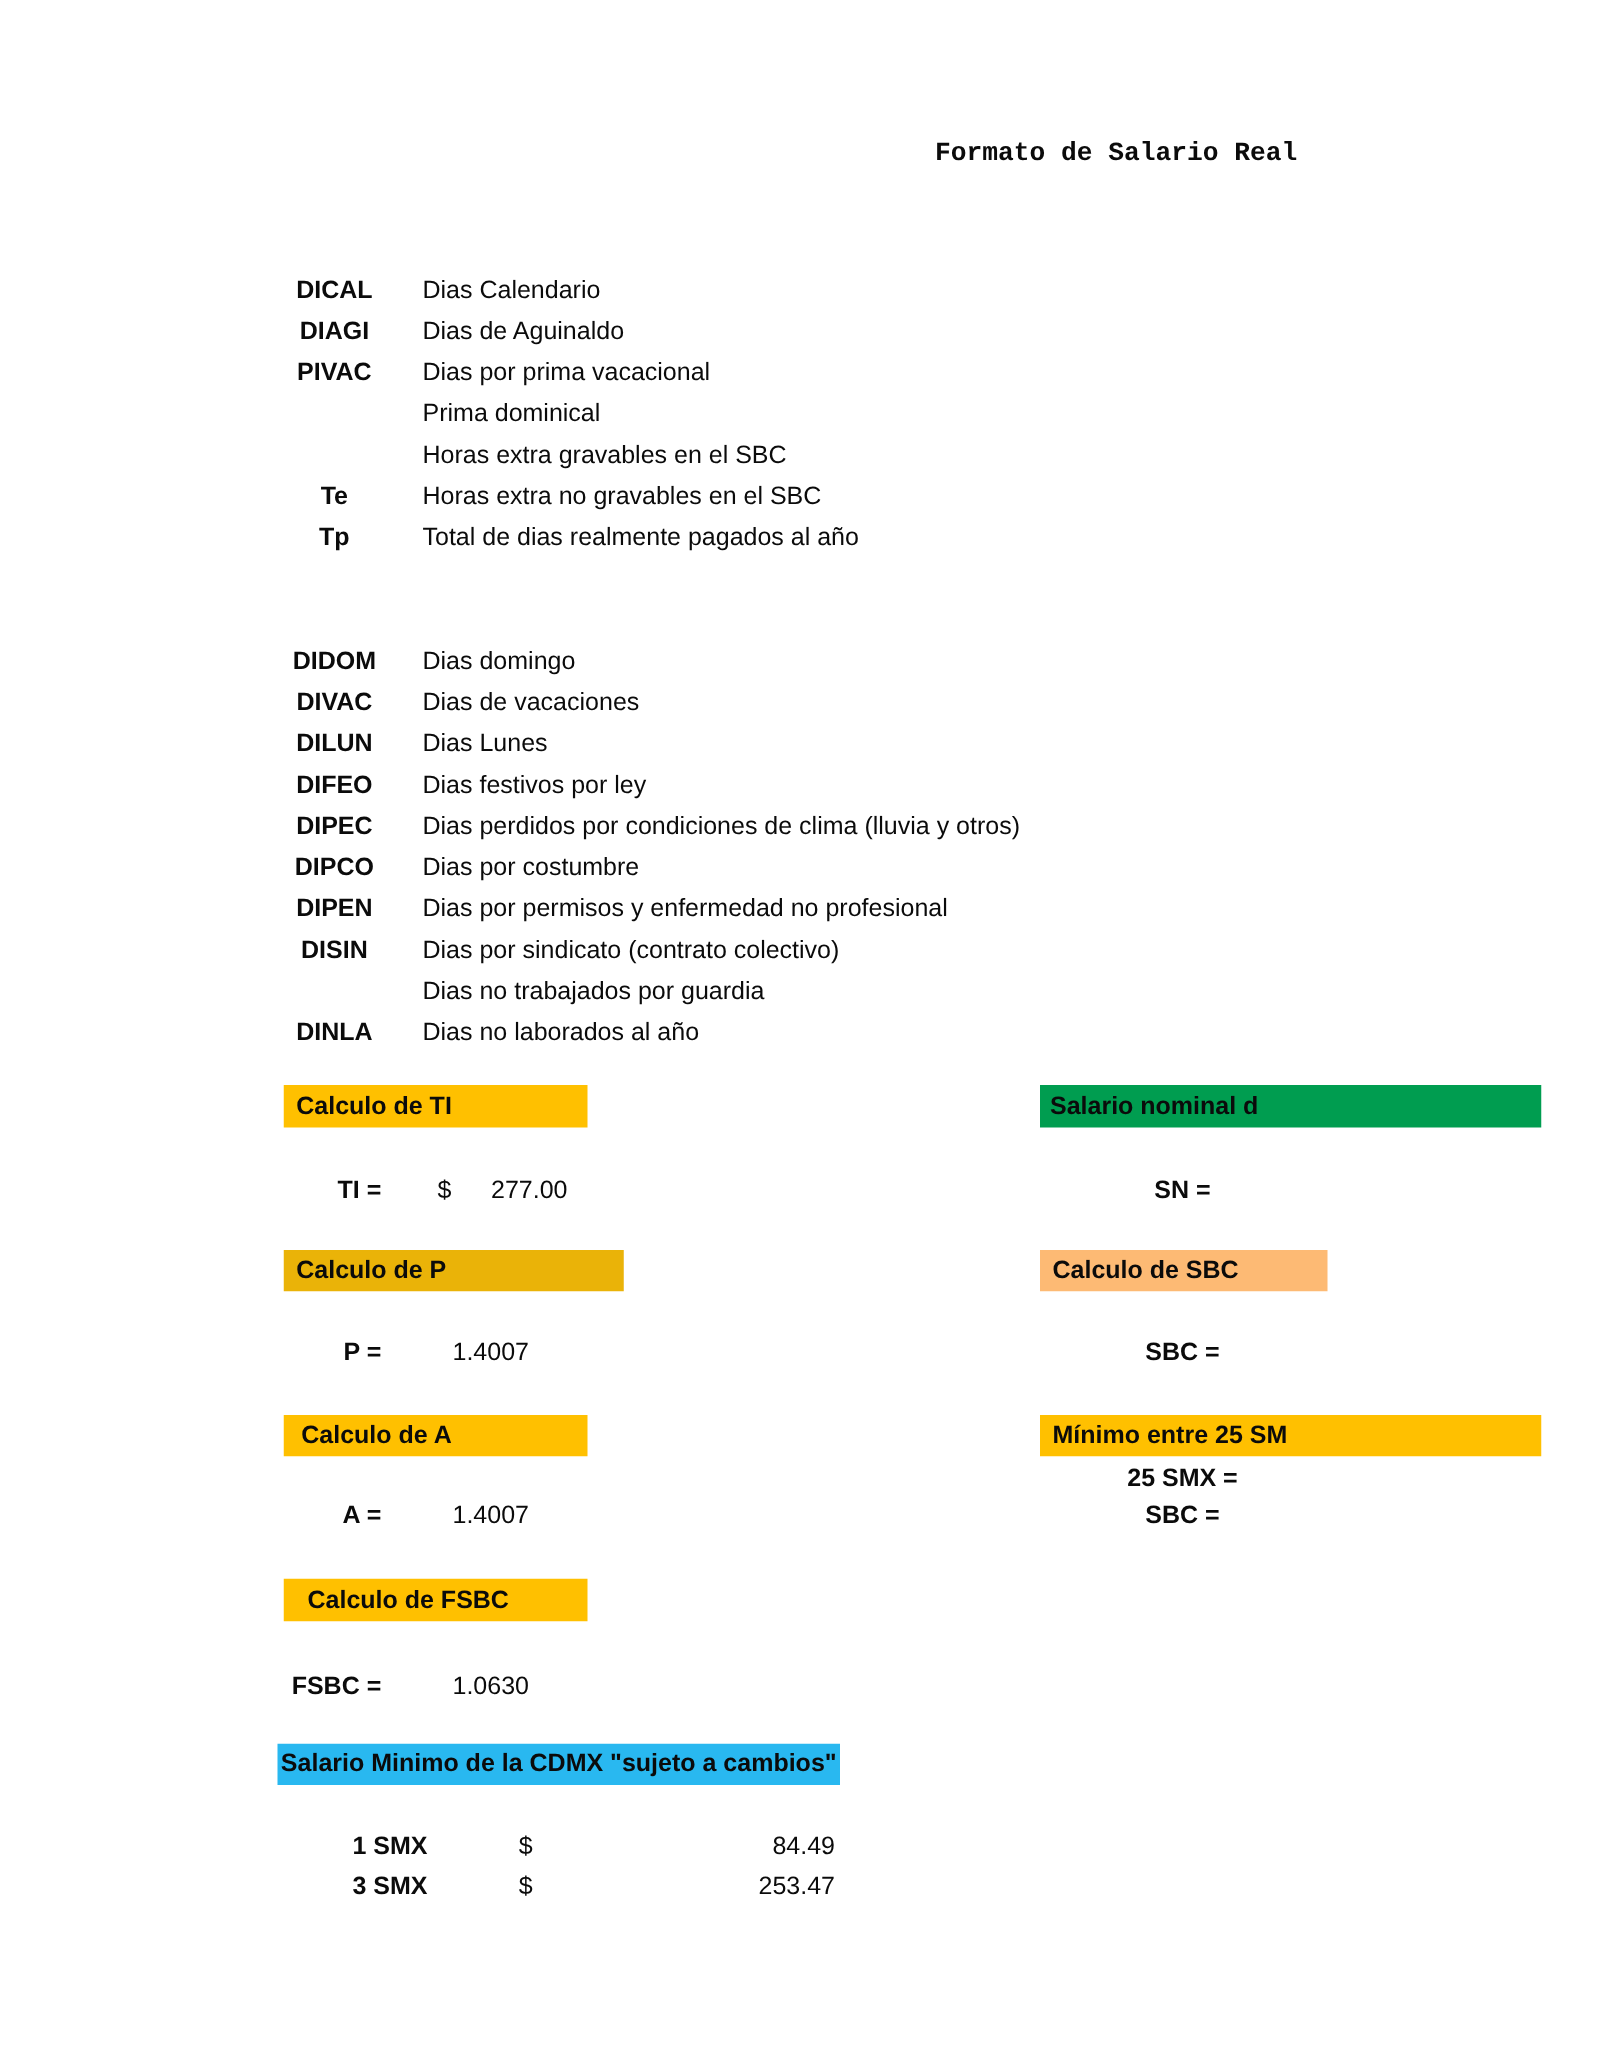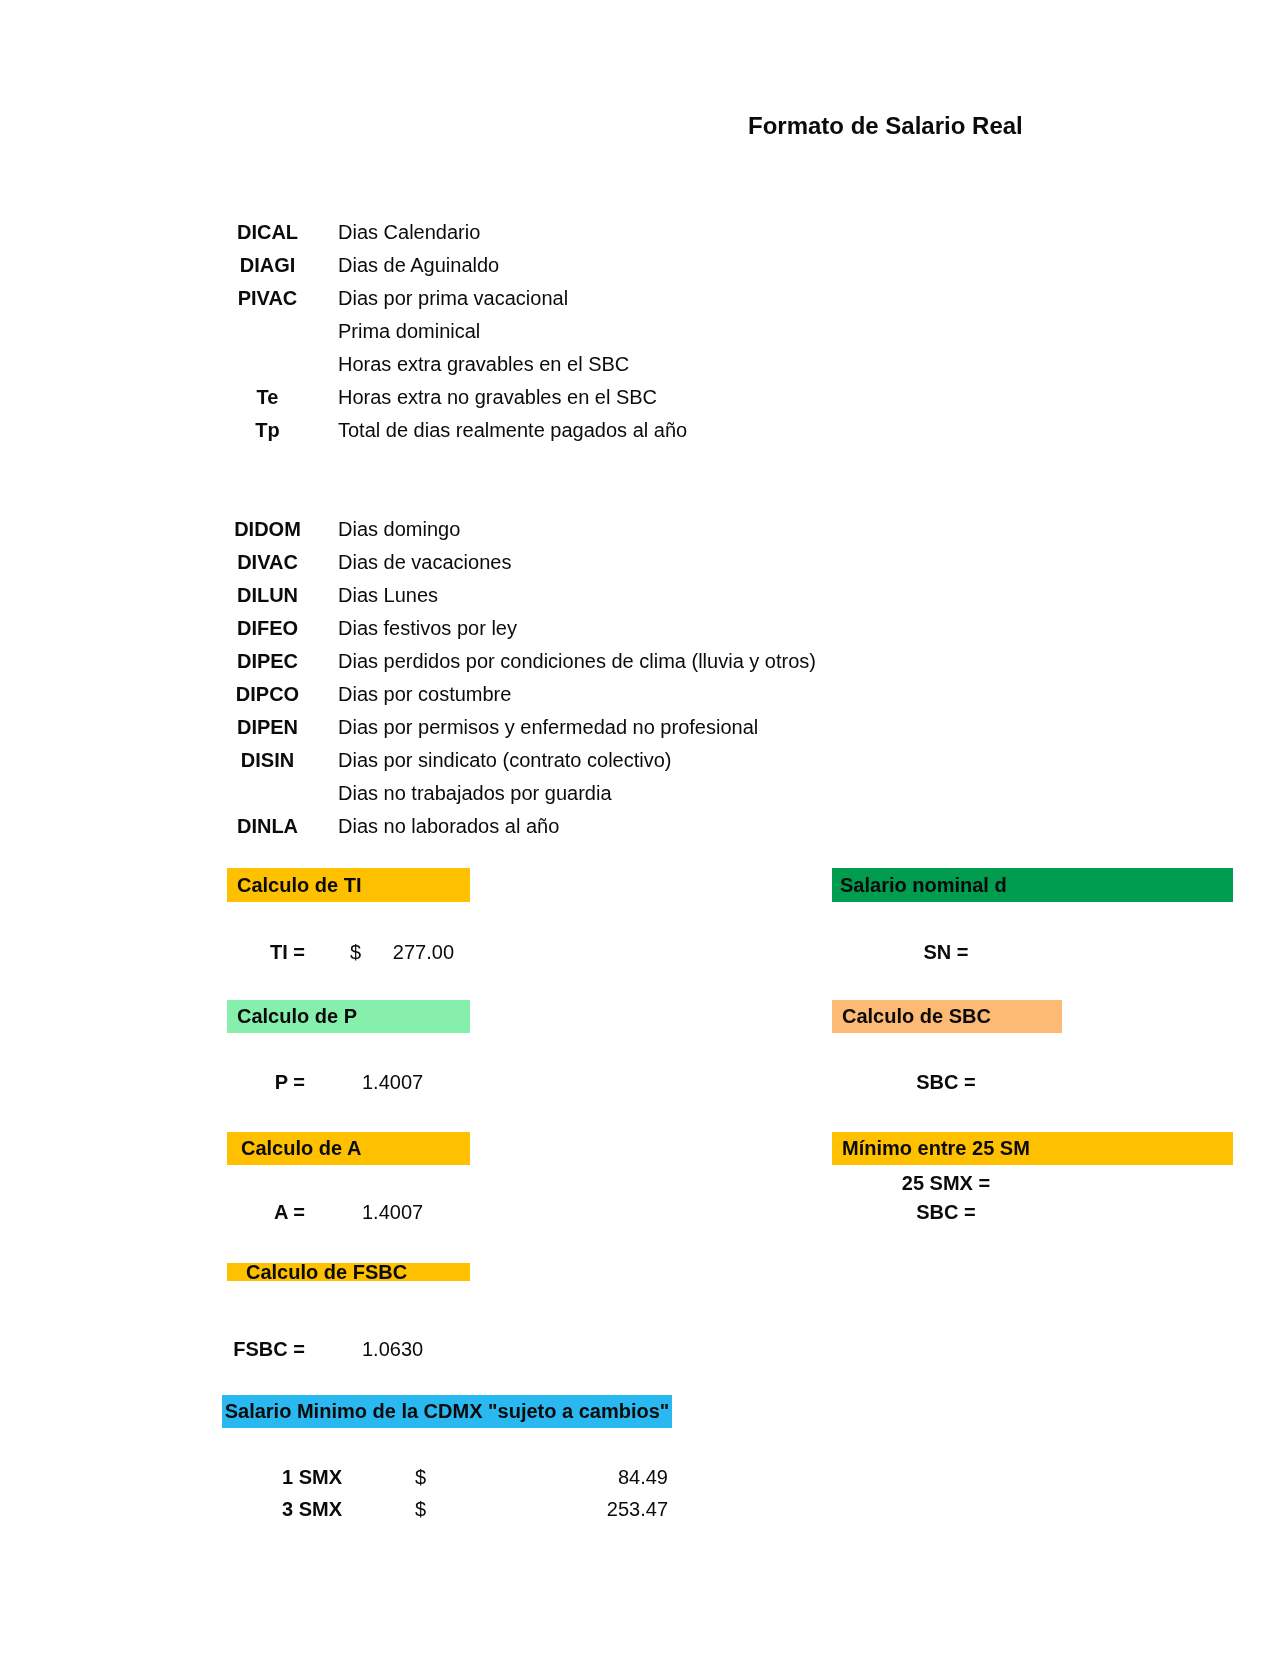--- a/index.html
+++ b/index.html
@@ -6,21 +6,21 @@
   .page{
     position:relative;
     width:1280px;height:1656px;
     background:#ffffff;
     font-family:"Liberation Sans", sans-serif;
     color:#0b0b0b;
     overflow:hidden;
   }
   .abs{position:absolute;}
   .title{
-    font-size:24px;font-weight:bold;white-space:nowrap;
+    font-size:21px;font-weight:bold;white-space:nowrap;font-family:Liberation Mono, monospace;
   }
   .glossary{position:absolute;left:205px;margin-top:40px;}
   .g-row{display:flex;align-items:center;height:33px;}
   .g-term{
     width:125px;text-align:center;font-weight:bold;
     font-size:20px;flex:0 0 auto;
   }
   .g-desc{
     margin-left:8px;font-size:20px;white-space:nowrap;
   }
@@ -147,21 +147,21 @@
 
   <div class="calc-row" style="left:0;top:936px;width:1280px;">
     <div class="calc-label">TI =</div>
     <div class="money">
       <span>$</span>
       <span>277.00</span>
     </div>
     <div class="eq-label">SN =</div>
   </div>
 
-  <div class="bar" id="bar-p" style="left: 227px; top: 1000px; width: 243px; background: #86efac;">Calculo de P</div>
+  <div class="bar" id="bar-p" style="left: 227px; top: 1000px; width: 272px; background: #eab308;">Calculo de P</div>
   <div class="bar" id="bar-sbc" style="left: 832px; top: 1000px; width: 230px; background: #fdba74;">Calculo de SBC</div>
 
   <div class="calc-row" style="left:0;top:1066px;width:1280px;">
     <div class="calc-label">P =</div>
     <div class="calc-value">1.4007</div>
     <div class="eq-label">SBC =</div>
   </div>
 
   <div class="bar" id="bar-a" style="left: 227px; top: 1132px; width: 243px; background: rgb(255, 192, 0); padding-left: 14px;">Calculo de A</div>
   <div class="bar" id="bar-minimo" style="left: 832px; top: 1132px; width: 401px; background: rgb(255, 192, 0);">Mínimo entre 25 SM</div>
@@ -169,21 +169,21 @@
   <div class="calc-row" style="left:0;top:1167px;width:1280px;">
     <div class="eq-label">25 SMX =</div>
   </div>
 
   <div class="calc-row" style="left:0;top:1196px;width:1280px;">
     <div class="calc-label">A =</div>
     <div class="calc-value">1.4007</div>
     <div class="eq-label">SBC =</div>
   </div>
 
-  <div class="bar" id="bar-fsbc" style="left: 227px; top: 1263px; width: 243px; height: 18px; background: rgb(255, 192, 0); padding-left: 19px;">Calculo de FSBC</div>
+  <div class="bar" id="bar-fsbc" style="left: 227px; top: 1263px; width: 243px; height: 34px; background: rgb(255, 192, 0); padding-left: 19px;">Calculo de FSBC</div>
 
   <div class="calc-row" style="left:0;top:1333px;width:1280px;">
     <div class="calc-label">FSBC =</div>
     <div class="calc-value">1.0630</div>
   </div>
 
   <div class="bar center" id="bar-salario-minimo" style="left: 222px; top: 1395px; width: 450px; background: rgb(41, 184, 240);">Salario Minimo de la CDMX "sujeto a cambios"</div>
 
   <div class="calc-row" style="left:0;top:1461px;width:1280px;">
     <div class="smx-label">1 SMX</div>

